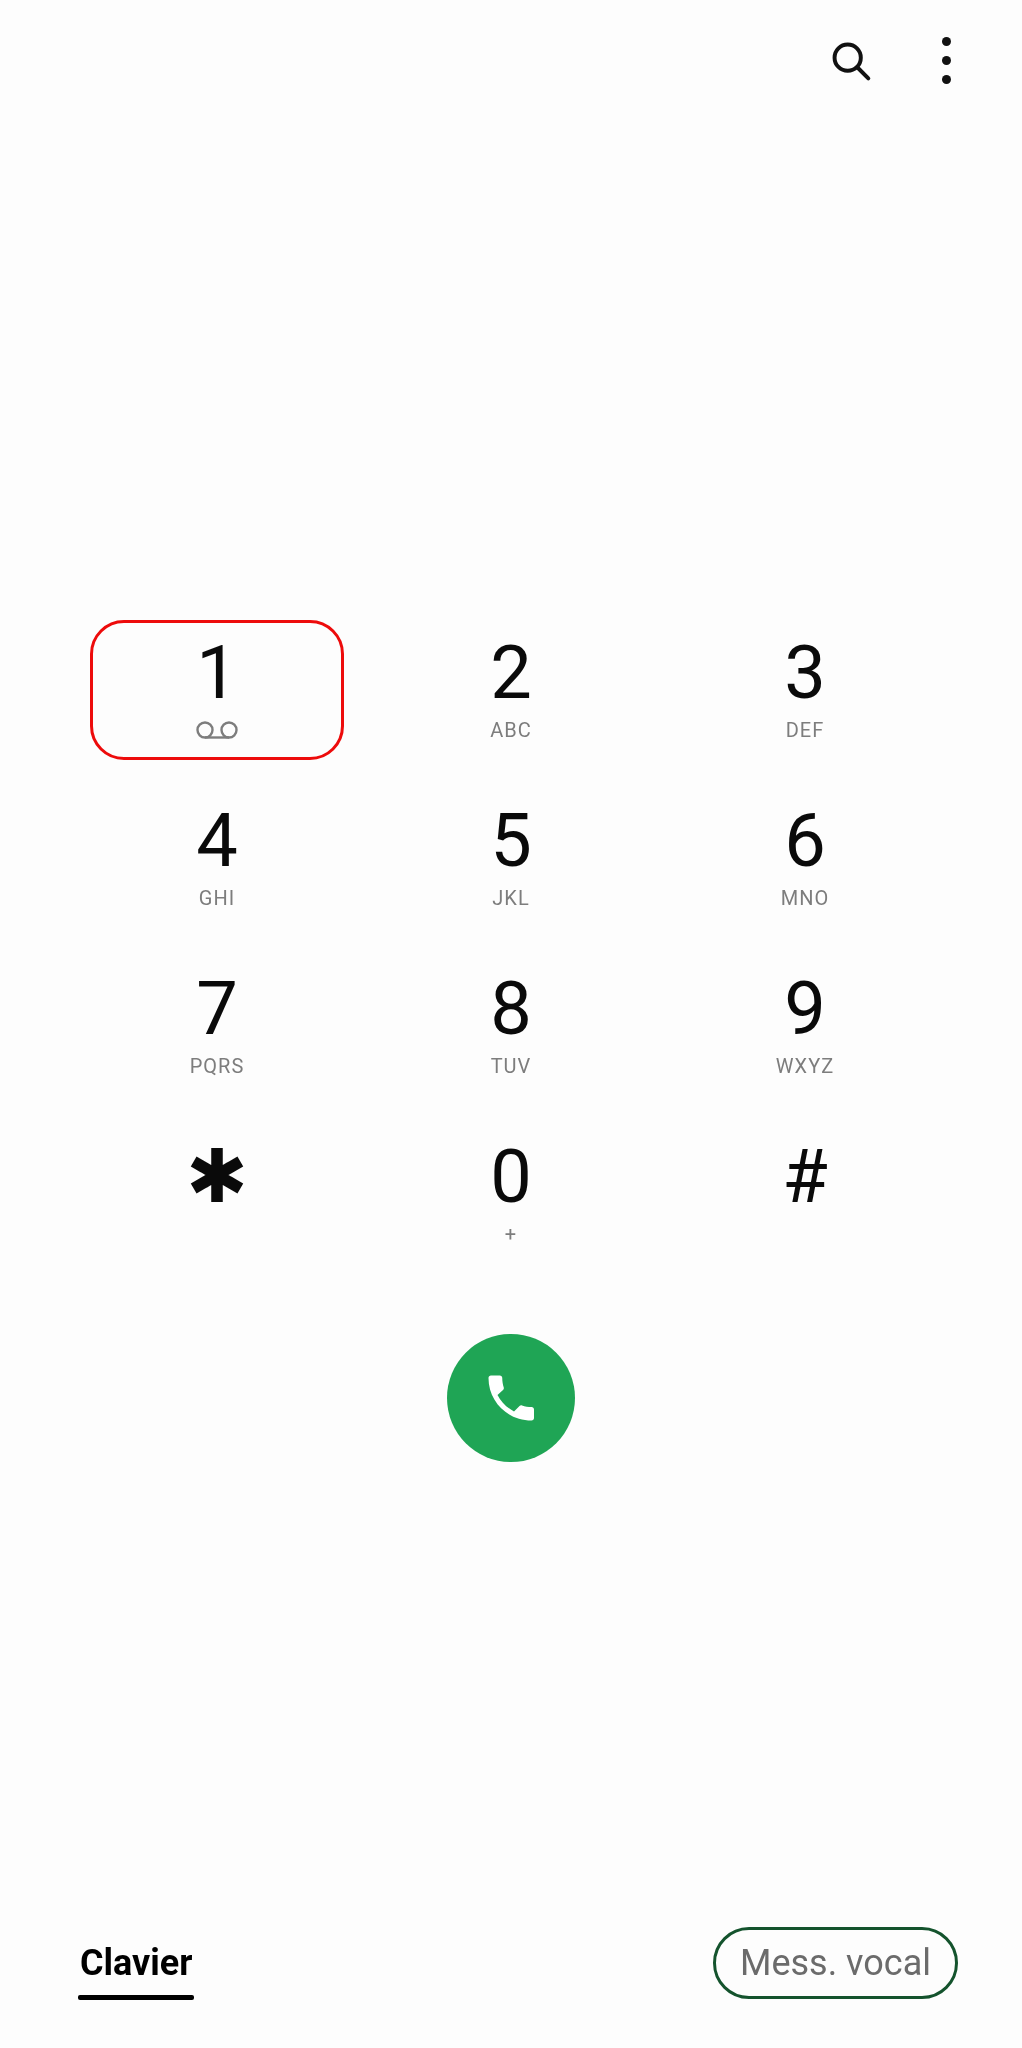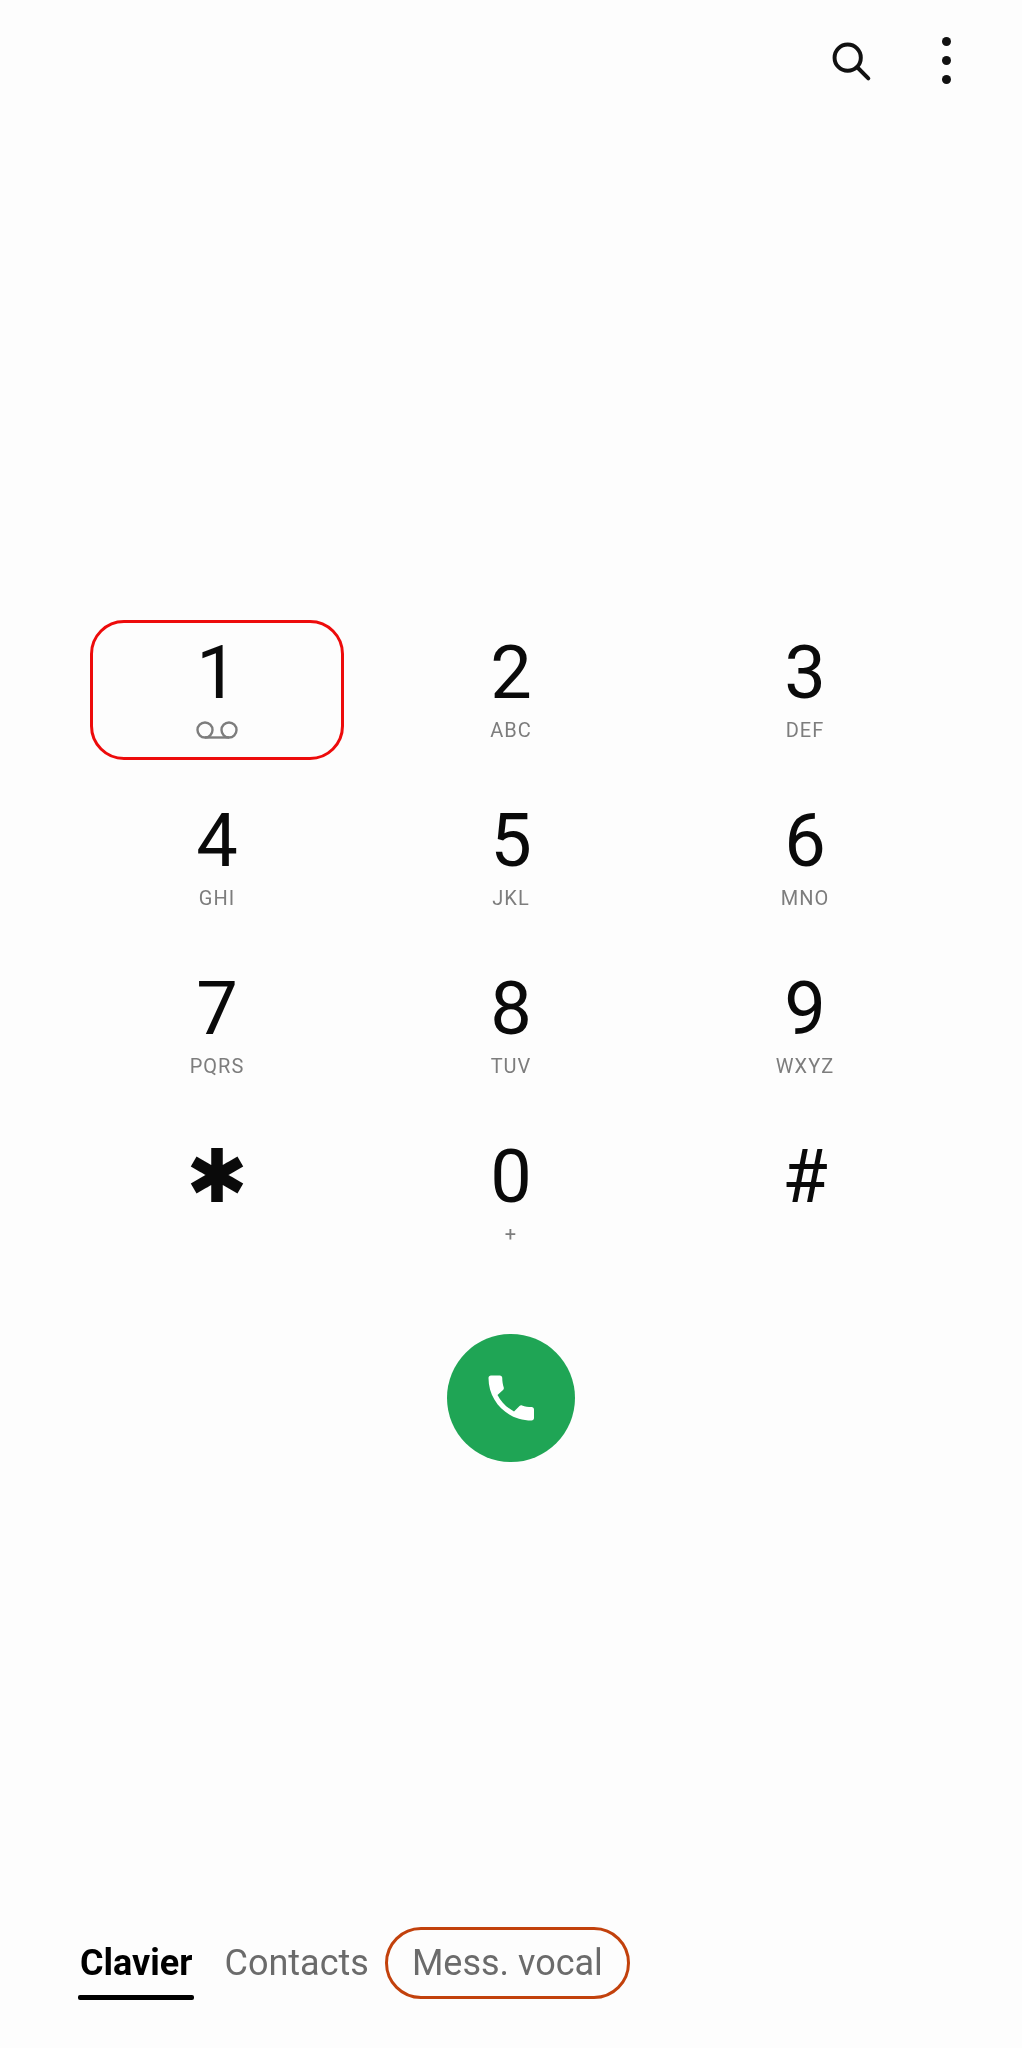--- a/index.html
+++ b/index.html
@@ -104,21 +104,21 @@
       justify-content: center;
       cursor: pointer;
     }
 
     
     .tabs {
       margin-top: auto;
       height: 130px;
       display: flex;
       align-items: center;
-      justify-content: flex-start;
+      justify-content: space-between;
       padding: 0 64px 40px 64px;
     }
     .tab {
       font-size: 36px;
       color: #6b6b6b;
       padding: 6px 16px;
       cursor: pointer;
       position: relative;
       white-space: nowrap;
     }
@@ -130,21 +130,21 @@
       content: "";
       position: absolute;
       left: 14px;
       right: 14px;
       bottom: -10px;
       height: 5px;
       background: #000;
       border-radius: 2px;
     }
     .tab.highlighted {
-      border: 3px solid #c2410c;
+      border: 3px solid #14532d;
       border-radius: 40px;
       padding: 12px 24px;
     }
   </style>
 </head>
 <body>
 
 <div class="topbar">
   <div class="icon-btn">
     <svg width="45" height="45" viewBox="0 0 24 24" fill="none">
@@ -223,15 +223,14 @@
 <div class="call-row">
   <div class="call-btn">
     <svg width="60" height="60" viewBox="0 0 24 24">
       <path d="M6.6 10.8c1.4 2.8 3.8 5.1 6.6 6.6l2.2-2.2c.3-.3.7-.4 1-.2 1.2.4 2.5.6 3.8.6.6 0 1 .4 1 1V20c0 .6-.4 1-1 1C10.6 21 3 13.4 3 4c0-.6.4-1 1-1h3.5c.6 0 1 .4 1 1 0 1.3.2 2.6.6 3.8.1.4 0 .8-.3 1l-2.2 2z" fill="#fff"></path>
     </svg>
   </div>
 </div>
 
 <div class="tabs">
     <div class="tab active">Clavier</div>
-    <div class="tab">Contacts</div>
     <div class="tab highlighted">Mess. vocal</div>
   </div>
 
 </body></html>

